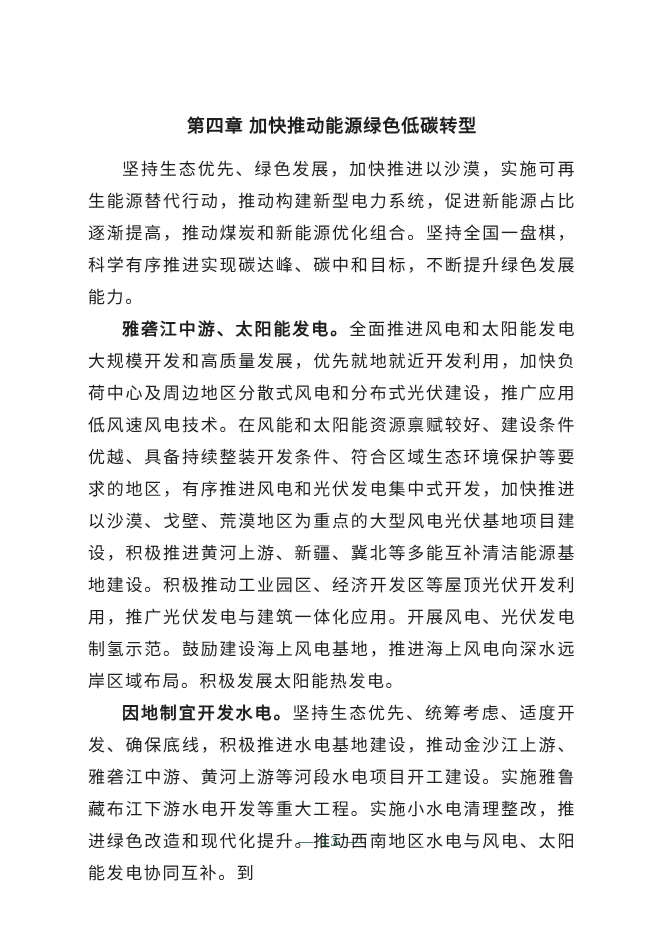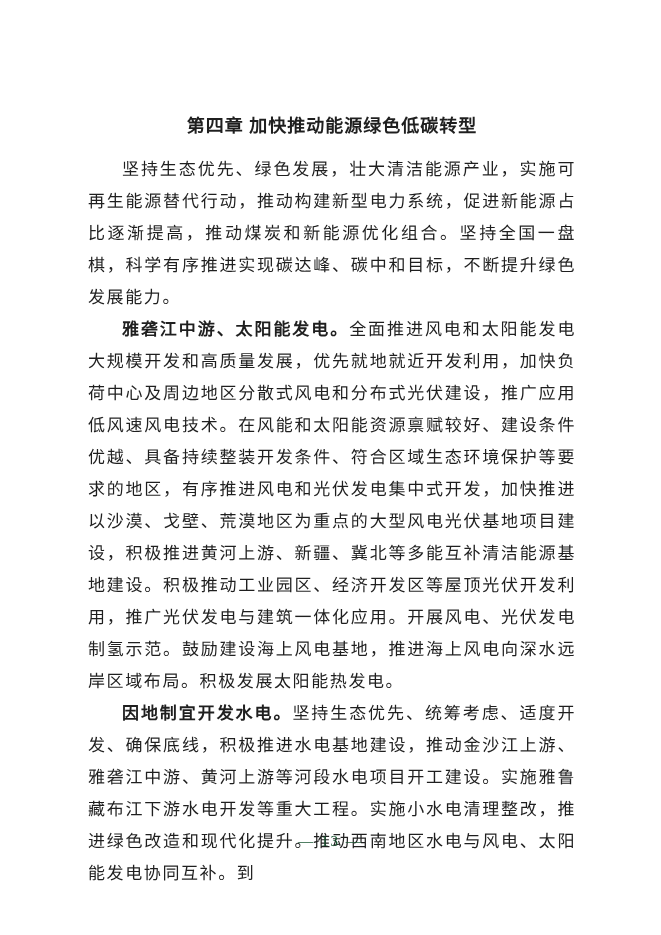--- a/index.html
+++ b/index.html
@@ -65,21 +65,21 @@
   }
 </style>
 </head>
 <body>
 
 <div class="doc-page">
   <div class="doc-content">
 
     <h1 class="chapter-title">第四章 加快推动能源绿色低碳转型</h1>
 
-    <p class="para">坚持生态优先、绿色发展，壮大清洁能源产业，实施可再生能源替代行动，推动构建新型电力系统，促进新能源占比逐渐提高，推动煤炭和新能源优化组合。坚持全国一盘棋，科学有序推进实现碳达峰、碳中和目标，不断提升绿色发展能力。</p>
+    <p class="para">坚持生态优先、绿色发展，加快推进以沙漠，实施可再生能源替代行动，推动构建新型电力系统，促进新能源占比逐渐提高，推动煤炭和新能源优化组合。坚持全国一盘棋，科学有序推进实现碳达峰、碳中和目标，不断提升绿色发展能力。</p>
 
 
     <p class="para"><span class="para-lead">雅砻江中游、太阳能发电。</span><span>全面推进风电和太阳能发电大规模开发和高质量发展，优先就地就近开发利用，加快负荷中心及周边地区分散式风电和分布式光伏建设，推广应用低风速风电技术。在风能和太阳能资源禀赋较好、建设条件优越、具备持续整装开发条件、符合区域生态环境保护等要求的地区，有序推进风电和光伏发电集中式开发，加快推进以沙漠、戈壁、荒漠地区为重点的大型风电光伏基地项目建设，积极推进黄河上游、新疆、冀北等多能互补清洁能源基地建设。积极推动工业园区、经济开发区等屋顶光伏开发利用，推广光伏发电与建筑一体化应用。开展风电、光伏发电制氢示范。鼓励建设海上风电基地，推进海上风电向深水远岸区域布局。积极发展太阳能热发电。</span></p>
 
     <p class="para"><span class="para-lead">因地制宜开发水电。</span><span>坚持生态优先、统筹考虑、适度开发、确保底线，积极推进水电基地建设，推动金沙江上游、雅砻江中游、黄河上游等河段水电项目开工建设。实施雅鲁藏布江下游水电开发等重大工程。实施小水电清理整改，推进绿色改造和现代化提升。推动西南地区水电与风电、太阳能发电协同互补。到</span></p>
 
   </div>
 
   <div class="page-footer">— 13 —</div>
 </div>

